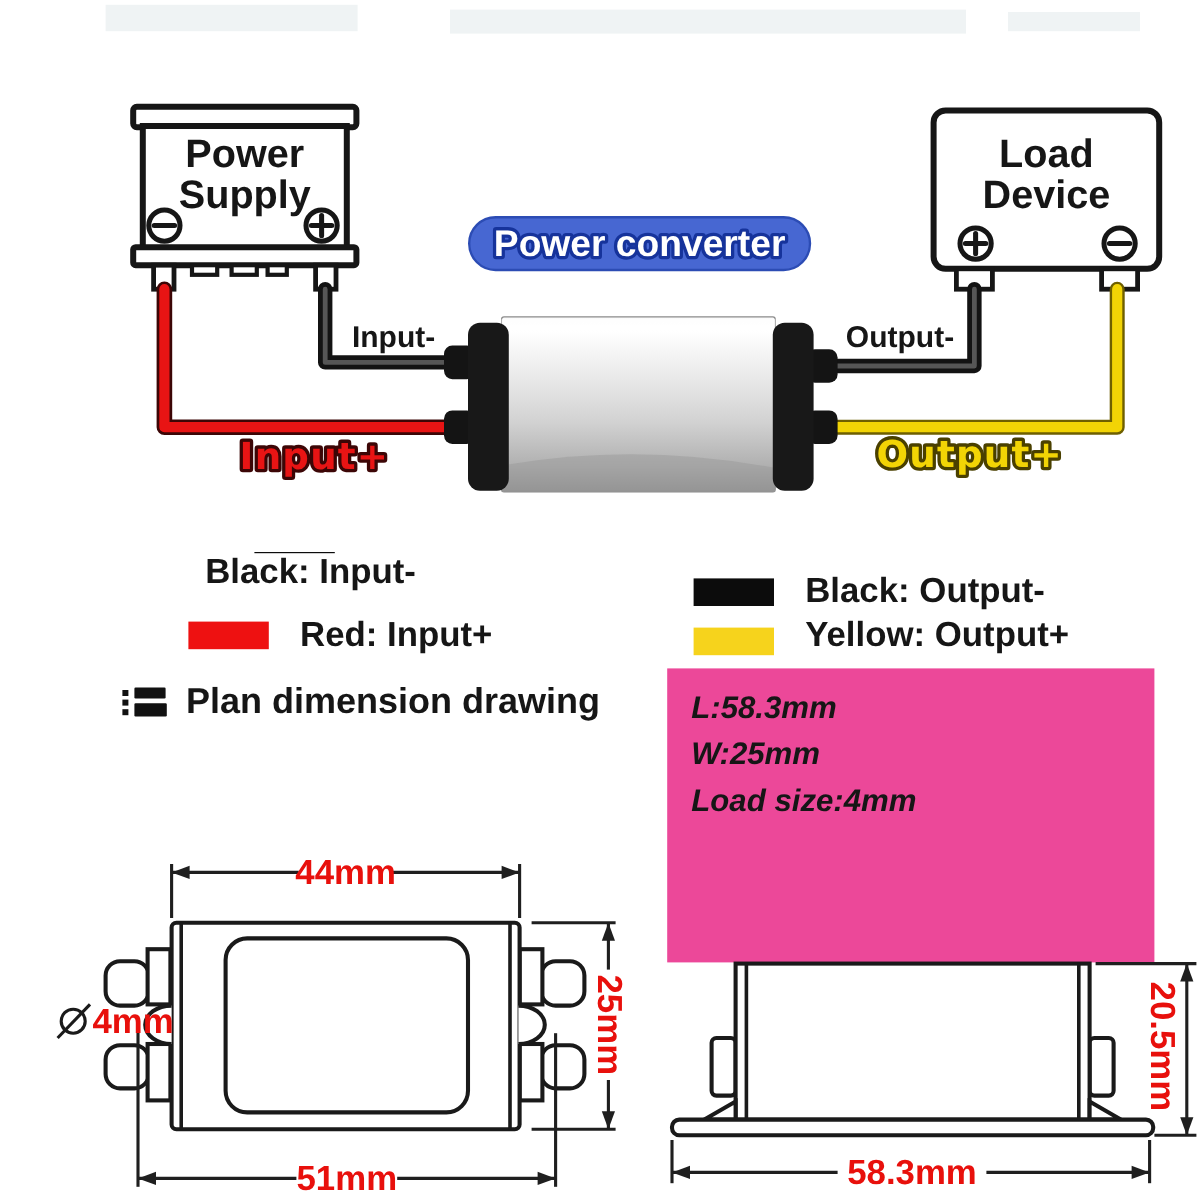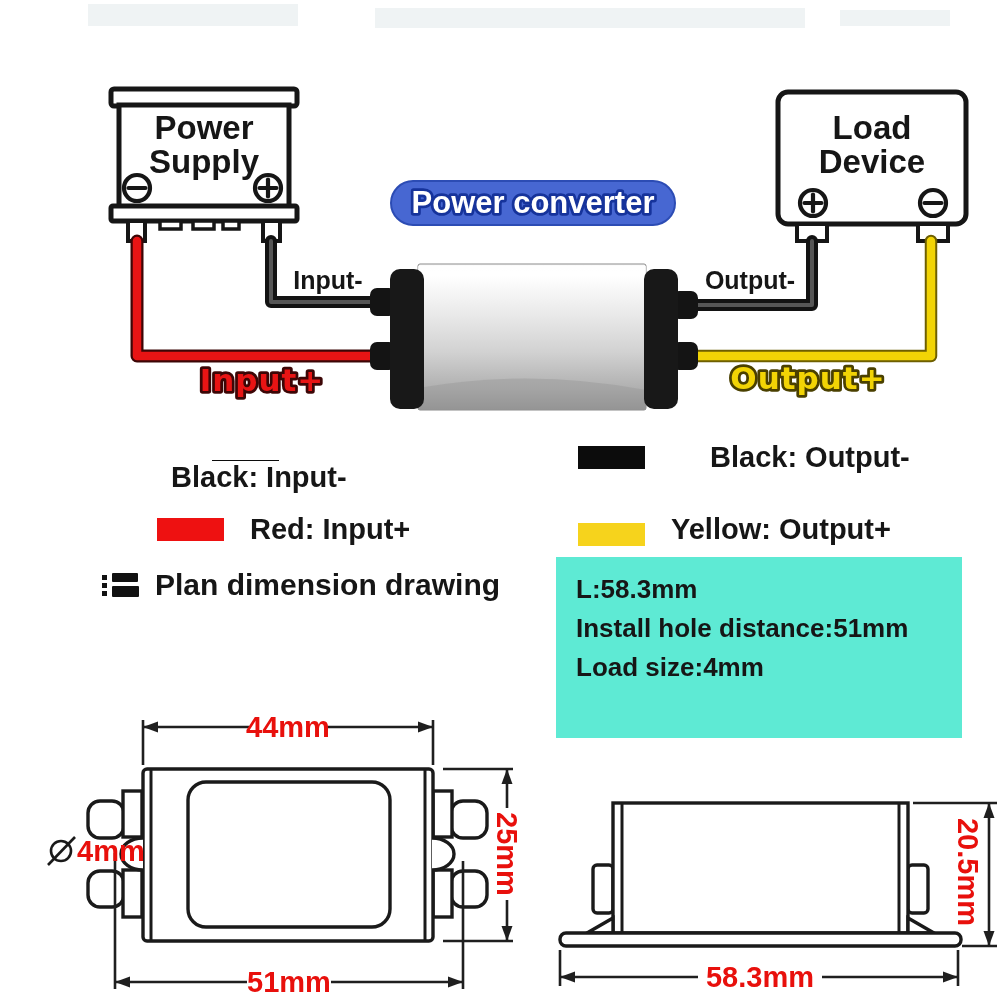--- a/index.html
+++ b/index.html
@@ -25,22 +25,22 @@
   
   .legend-row{position:absolute;display:flex;align-items:center;height:34px;}
   .swatch{width:67px;height:23px;display:inline-block;}
   .swatch-black{background:#0c0c0c;}
   .swatch-red{background:#ee1111;}
   .swatch-yellow{background:#f6d31c;}
   .legend-label{margin-left:26px;font-size:29px;font-weight:700;color:#161616;white-space:nowrap;}
   .plan-heading{margin-left:13px;font-size:30px;font-weight:700;color:#161616;white-space:nowrap;text-align:right;}
 
   
-  .spec-box{position:absolute;left:556px;top:557px;width:406px;height:181px;background:#5eead4;
-            box-sizing:border-box;padding:13px 0 0 20px;}
+  .spec-box{position:absolute;left:556px;top:557px;width:406px;height:245px;background:#ec4899;
+            box-sizing:border-box;padding:13px 0 0 20px;font-style:italic;}
   .spec-line{font-size:26px;font-weight:700;color:#161616;line-height:39px;white-space:nowrap;}
 
   
   .part-line{fill:#ffffff;stroke:#1a1a1a;stroke-width:3.4;}
   .part-stroke{fill:none;stroke:#1a1a1a;stroke-width:3;}
   .dim-line{fill:none;stroke:#1f1f1f;stroke-width:2.6;}
   .arrow{fill:#1f1f1f;}
   .dim-text{font:700 29px "Liberation Sans",sans-serif;fill:#e8100c;}
   .dim-text.mid{text-anchor:middle;}
 
@@ -145,21 +145,21 @@
   </svg>
 
   <div class="legend-row" style="left:145px;top:460px;flex-direction:column;">
     <span class="swatch swatch-black"></span>
     <span class="legend-label">Black: Input-</span>
   </div>
   <div class="legend-row" style="left:157px;top:512px;">
     <span class="swatch swatch-red"></span>
     <span class="legend-label">Red: Input+</span>
   </div>
-  <div class="legend-row" style="left:578px;top:440px;gap:39px;">
+  <div class="legend-row" style="left:578px;top:476px;">
     <span class="swatch swatch-black"></span>
     <span class="legend-label">Black: Output-</span>
   </div>
   <div class="legend-row" style="left:578px;top:512px;align-items:flex-end;">
     <span class="swatch swatch-yellow"></span>
     <span class="legend-label">Yellow: Output+</span>
   </div>
 
   <div class="legend-row" style="left:102px;top:568px;">
     <svg style="position:static;" width="40" height="27" viewBox="0 0 40 27">
@@ -167,21 +167,21 @@
       <rect x="0" y="11" width="5" height="5" fill="#111"></rect>
       <rect x="0" y="19" width="5" height="5" fill="#111"></rect>
       <rect x="10" y="1" width="26" height="9" rx="1" fill="#111"></rect>
       <rect x="10" y="14" width="27" height="11" rx="1" fill="#111"></rect>
     </svg>
     <span class="plan-heading">Plan dimension drawing</span>
   </div>
 
   <div class="spec-box">
     <div class="spec-line">L:58.3mm</div>
-    <div class="spec-line">Install hole distance:51mm</div>
+    <div class="spec-line">W:25mm</div>
     <div class="spec-line">Load size:4mm</div>
   </div>
 
   <svg style="left:35px;top:693px;" width="505" height="307" viewBox="0 0 505 307">
 
     <rect class="part-line" x="53" y="108" width="36" height="37" rx="12"></rect>
     <rect class="part-line" x="53" y="178" width="36" height="36" rx="12"></rect>
     <rect class="part-line" x="88" y="98" width="19" height="46"></rect>
     <rect class="part-line" x="88" y="177" width="19" height="47"></rect>
 

